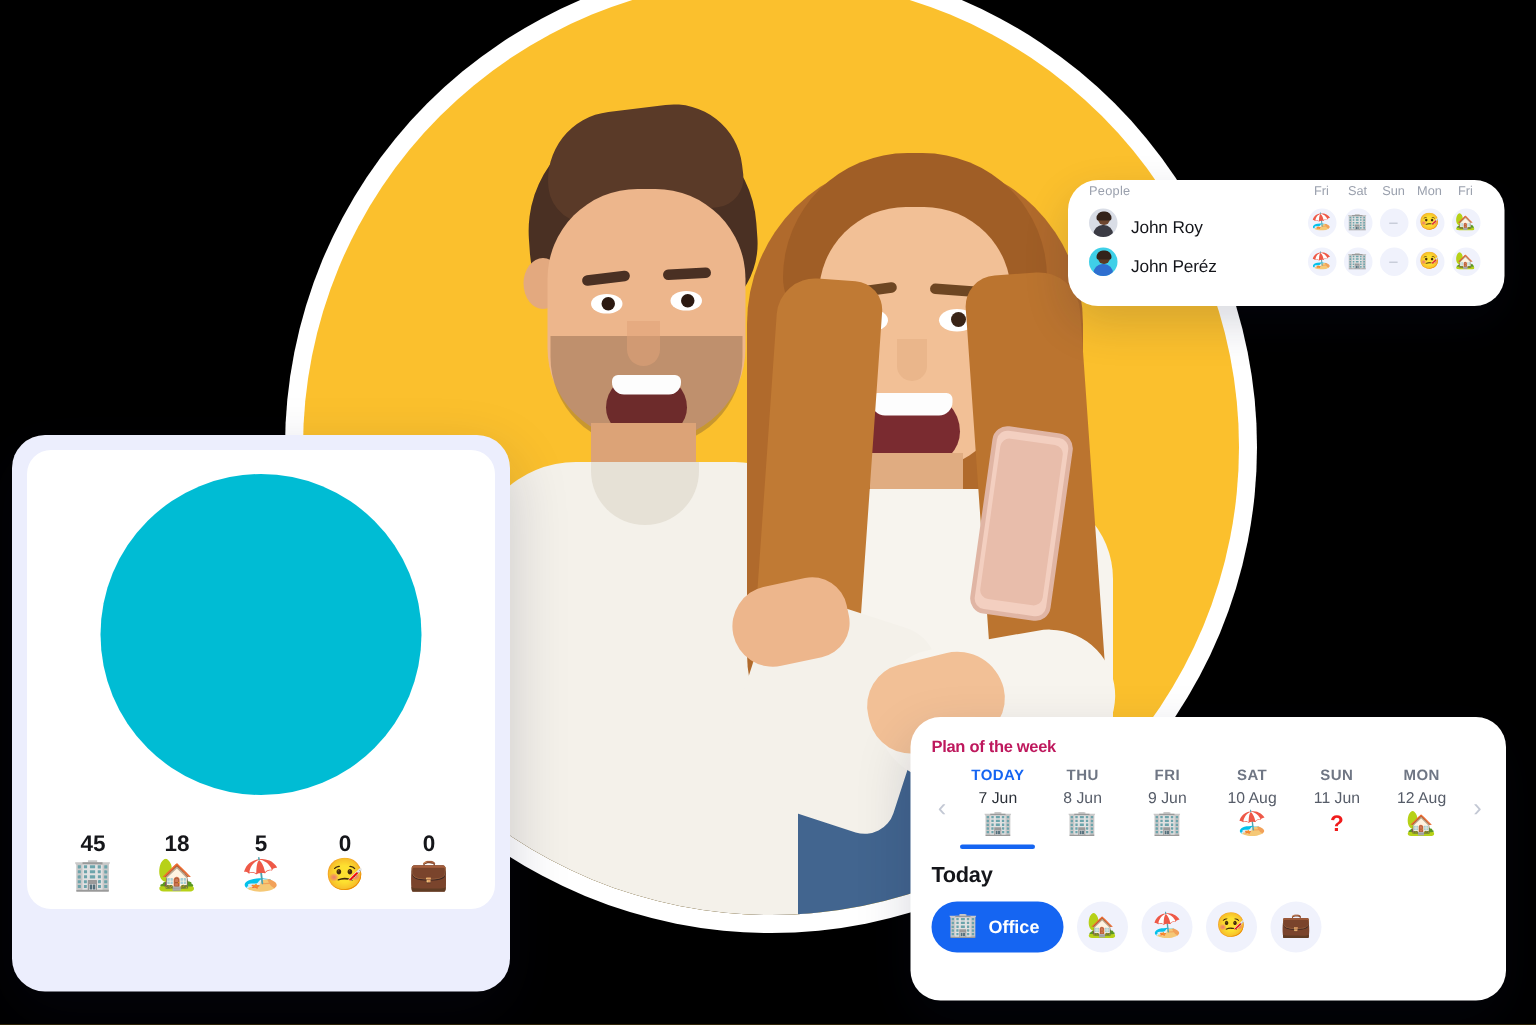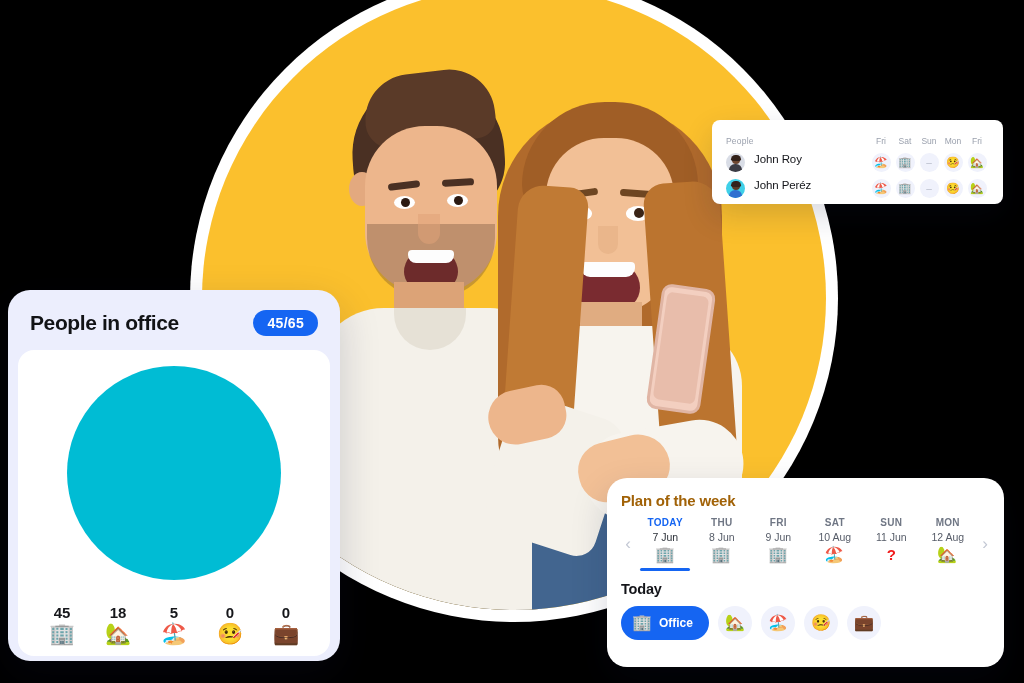--- a/index.html
+++ b/index.html
@@ -179,37 +179,37 @@
   }
   .legend-val { font-size: 15px; font-weight: 700; color: #15161a; }
   .legend-ico { font-size: 21px; line-height: 1; }
 
   
   .card-people {
     position: absolute;
     left: 712px; top: 120px;
     width: 291px; height: 84px;
     background: #ffffff;
-    border-radius: 8px;
+    border-radius: 20px;
     box-shadow: 0 12px 30px rgba(20,24,60,.16);
-    padding: 16px 14px 8px 14px;
+    padding: 2px 14px 8px 14px;
   }
   .people-head {
     display: flex; align-items: center;
   }
   .people-head-label {
     font-size: 8.5px; color: #9aa0ad; flex: 1; letter-spacing: .2px;
   }
   .people-days { display: flex; }
   .people-day {
     width: 24px; text-align: center;
     font-size: 8.5px; color: #9aa0ad;
   }
   .people-row {
-    display: flex; align-items: flex-start; margin-top: 7px;
+    display: flex; align-items: flex-end; margin-top: 7px;
   }
   .avatar {
     width: 19px; height: 19px; border-radius: 50%;
     overflow: hidden; position: relative; flex: 0 0 auto;
     background: #d9dde6;
   }
   .avatar.a2 { background: #3fd0e8; }
   .av-head { position: absolute; left: 5.5px; top: 3px;
              width: 8px; height: 8px; border-radius: 50%; background: #6d4630; }
   .avatar.a2 .av-head { background: #5a3a24; }
@@ -240,21 +240,21 @@
   .card-plan {
     position: absolute;
     left: 607px; top: 478px;
     width: 397px; height: 189px;
     background: #ffffff;
     border-radius: 20px;
     box-shadow: 0 14px 36px rgba(20,24,60,.17);
     padding: 14px 10px 12px 12px;
   }
   .plan-title {
-    font-size: 15px; font-weight: 700; color: #a16207;
+    font-size: 11px; font-weight: 700; color: #be185d;
     letter-spacing: -.2px; padding-left: 2px;
   }
   .plan-week {
     display: flex; align-items: center; margin-top: 8px;
   }
   .plan-arrow {
     width: 18px; color: #c3c8d4; font-size: 17px;
     display: flex; align-items: center; justify-content: center;
     user-select: none;
   }
@@ -342,24 +342,20 @@
       <div class="ph phone"></div>
       <div class="ph phone-scr"></div>
       <div class="ph man-arm"></div>
       <div class="ph man-hand"></div>
       <div class="ph wm-arm"></div>
       <div class="ph wm-hand"></div>
     </div>
   </div>
 
   <div class="card-office">
-    <div class="office-head">
-      <div class="office-title">People in office</div>
-      <div class="office-badge">45/65</div>
-    </div>
     <div class="office-body">
       <div class="pie" id="pie" style="background: conic-gradient(rgb(0, 188, 212) 140deg, rgb(0, 188, 212) 360deg, rgb(66, 133, 244) 0deg, rgb(66, 133, 244) 83deg, rgb(57, 73, 208) 83deg, rgb(57, 73, 208) 140deg);"></div>
       <div class="legend" id="legend">
           <div class="legend-col">
             <div class="legend-val">45</div>
             <div class="legend-ico">🏢</div>
           </div>
           <div class="legend-col">
             <div class="legend-val">18</div>
             <div class="legend-ico">🏡</div>

